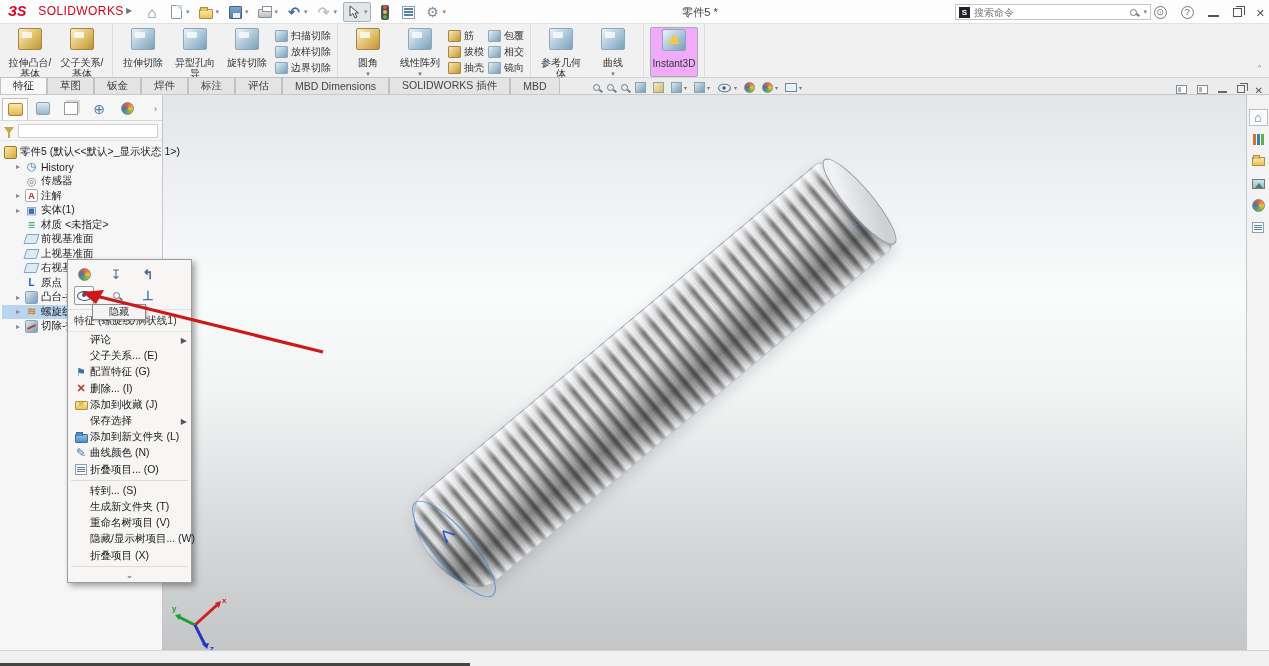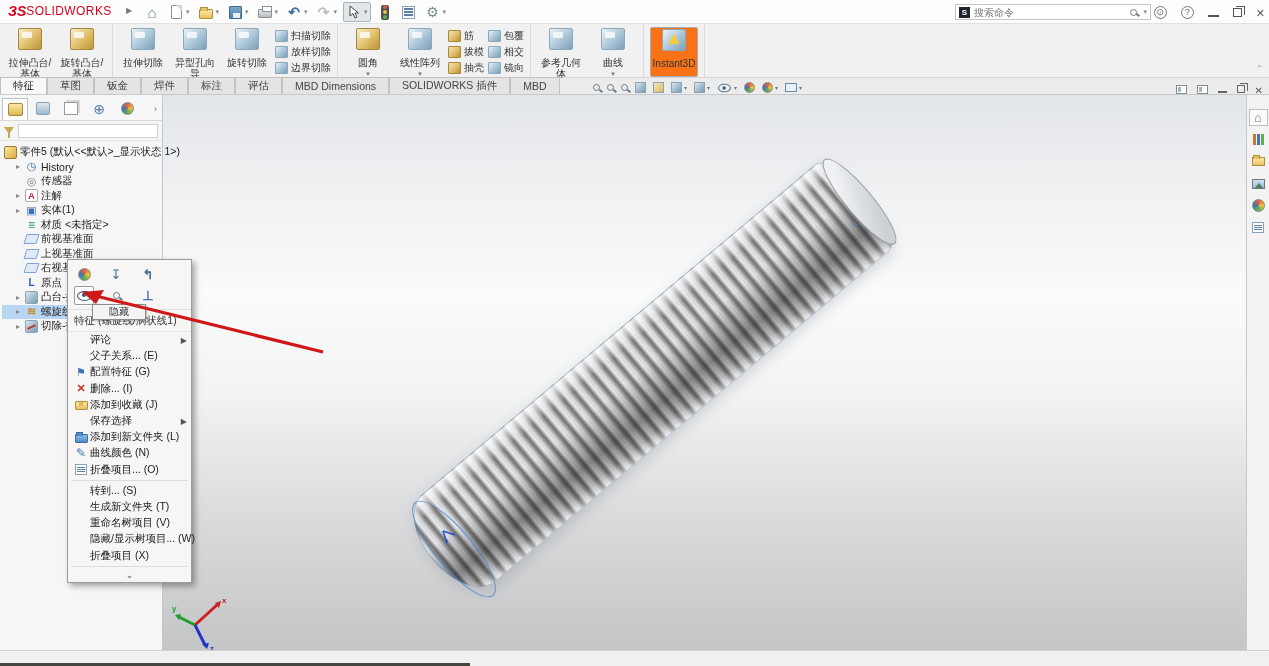--- a/index.html
+++ b/index.html
@@ -1,20 +1,20 @@
 <!DOCTYPE html>
 <html><head>
 <meta charset="utf-8">
 <style>
   * { margin:0; padding:0; box-sizing:border-box; }
   html,body { width:1269px; height:666px; overflow:hidden; font-family:"Liberation Sans",sans-serif; background:#f0f0f0; }
 
   
   #titlebar { position:absolute; left:0; top:0; width:1269px; height:24px; background:#fdfdfd; border-bottom:1px solid #e2e2e2; }
-  #logo { position:absolute; left:8px; top:3px; display:flex; align-items:center; gap:0; }
+  #logo { position:absolute; left:8px; top:3px; display:flex; align-items:center; gap:12px; }
   #logo .mark { color:#d6001c; font-style:italic; font-weight:bold; font-size:14px; }
   #logo .word { color:#d6001c; font-weight:normal; font-size:12px; letter-spacing:.4px; }
   #logo-flyout { position:absolute; left:126px; top:6px; font-size:8px; color:#777; cursor:pointer; }
   #qa { position:absolute; left:142px; top:2px; display:flex; align-items:center; gap:4px; height:20px; }
   .qa-btn { display:flex; align-items:center; height:20px; padding:0 2px; border-radius:2px; }
   .qa-btn.pressed { background:#e3e6e8; border:1px solid #9fb6c9; }
   .qa-caret { font-size:7px; color:#888; margin-left:2px; }
   .ic { display:inline-flex; align-items:center; justify-content:center; width:16px; height:16px; color:#5c7f9d; font-size:14px; line-height:1; }
   .ic-home::after { content:"⌂"; font-size:15px; color:#5c7f9d; }
   .ic-page { width:11px; height:14px; background:#fff; border:1px solid #7d95a9; border-radius:1px; position:relative; }
@@ -44,21 +44,21 @@
   .win-min { width:11px; height:2px; background:#555; margin-top:8px; }
   .win-restore { width:9px; height:9px; border:1px solid #555; position:relative; }
   .win-restore::before { content:""; position:absolute; left:2px; top:-3px; width:8px; height:8px; border:1px solid #555; border-left:none; border-bottom:none; }
   .win-close::after { content:"✕"; font-size:11px; color:#555; }
 
   
   #ribbon { position:absolute; left:0; top:24px; width:1269px; height:54px; background:#f1f1f1; border-bottom:1px solid #d4d4d4; display:flex; align-items:stretch; }
   .rb-group { display:flex; align-items:flex-start; padding:3px 6px 0 6px; border-right:1px solid #dcdcdc; gap:4px; }
   .rb-large { width:48px; text-align:center; cursor:pointer; padding-top:1px; }
   .rb-large .lbl { font-size:10px; color:#333; line-height:11px; margin-top:7px; }
-  .rb-large.active { background:#f97316; border:1px solid #a6adb3; border-radius:2px; height:50px; }
+  .rb-large.active { background:#f0abfc; border:1px solid #a6adb3; border-radius:2px; height:50px; }
   .rbic { width:24px; height:22px; margin:0 auto; background:linear-gradient(135deg,#e8eef2 5%,#a9c6d8 55%,#7d9fb6); border:1px solid #8aa7bb; border-radius:2px; position:relative; }
   .rbic.gold { background:linear-gradient(135deg,#f5e7ba 10%,#dcba61 60%,#bb9440); border-color:#a8863a; }
   .rbic::after { content:""; position:absolute; left:3px; top:3px; width:10px; height:6px; background:rgba(255,255,255,.75); border-radius:1px; }
   .rbic.i3d::after { content:""; position:absolute; left:5px; top:4px; border-left:6px solid transparent; border-right:6px solid transparent; border-bottom:10px solid #f4c93c; background:none; width:0; height:0; }
   .rb-smallcol { display:flex; flex-direction:column; justify-content:flex-start; gap:2px; padding-top:2px; }
   .rb-small { display:flex; align-items:center; gap:3px; font-size:10px; color:#333; cursor:pointer; height:14px; }
   .rbs { width:13px; height:12px; background:linear-gradient(135deg,#e8eef2,#9fbfd3 60%,#7d9fb6); border:1px solid #8aa7bb; border-radius:1px; flex:none; }
   .rbs.gold { background:linear-gradient(135deg,#f5e7ba,#dcba61 60%,#bb9440); border-color:#a8863a; }
   .rb-caret { font-size:7px; color:#777; text-align:center; margin-top:2px; }
   #ribbon-collapse { position:absolute; right:6px; top:64px; font-size:8px; color:#888; }
@@ -258,20 +258,21 @@
             <i></i>
             <i></i>
           </span>
         </span>
       </span>
     <span class="qa-btn">
         <span class="ic ic-gear"></span>
         <span class="qa-caret">▾</span>
       </span>
   </div>
+  <div id="doc-title">零件5 *</div>
   <div id="search-box">
     <span class="sw-sq">S</span>
     <input value="" placeholder="搜索命令" style="">
     <span class="mag"></span>
     <span class="qa-caret">▾</span>
   </div>
   <div id="tb-right">
     <span class="circle-glyph">⊙</span>
     <span class="circle-glyph">?</span>
     <span class="win-min"></span>
@@ -281,21 +282,21 @@
 </div>
 
 <div id="ribbon">
   <div class="rb-group">
     <div class="rb-large">
         <div class="rbic gold"></div>
         <div class="lbl">拉伸凸台/基体</div>
       </div>
     <div class="rb-large">
         <div class="rbic gold"></div>
-        <div class="lbl">旋转凸台/基体</div>
+        <div class="lbl">父子关系/基体</div>
       </div>
   </div>
   <div class="rb-group">
     <div class="rb-large">
         <div class="rbic"></div>
         <div class="lbl">拉伸切除</div>
       </div>
     <div class="rb-large">
         <div class="rbic"></div>
         <div class="lbl">异型孔向导</div>

